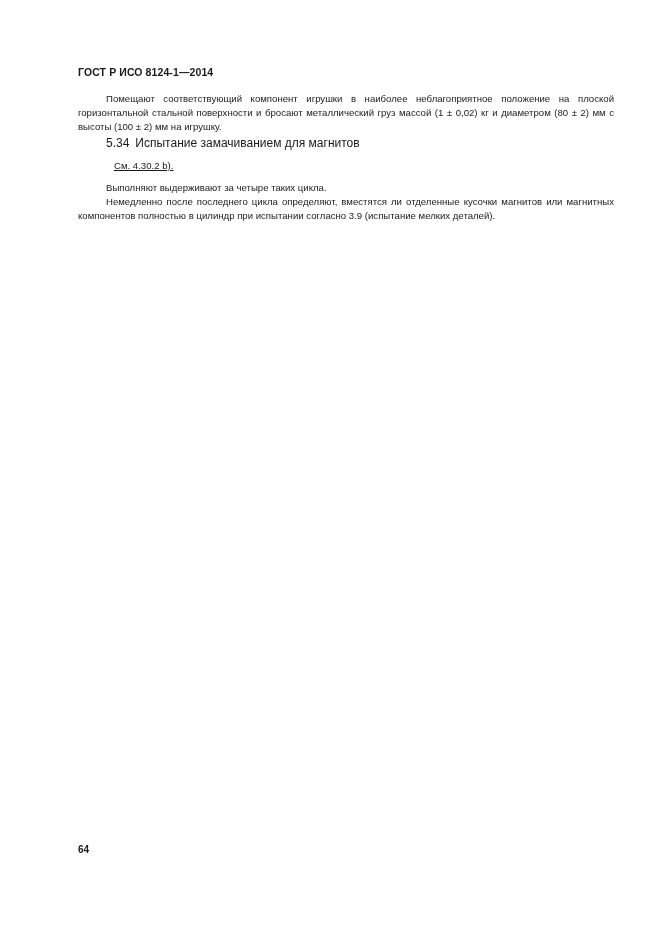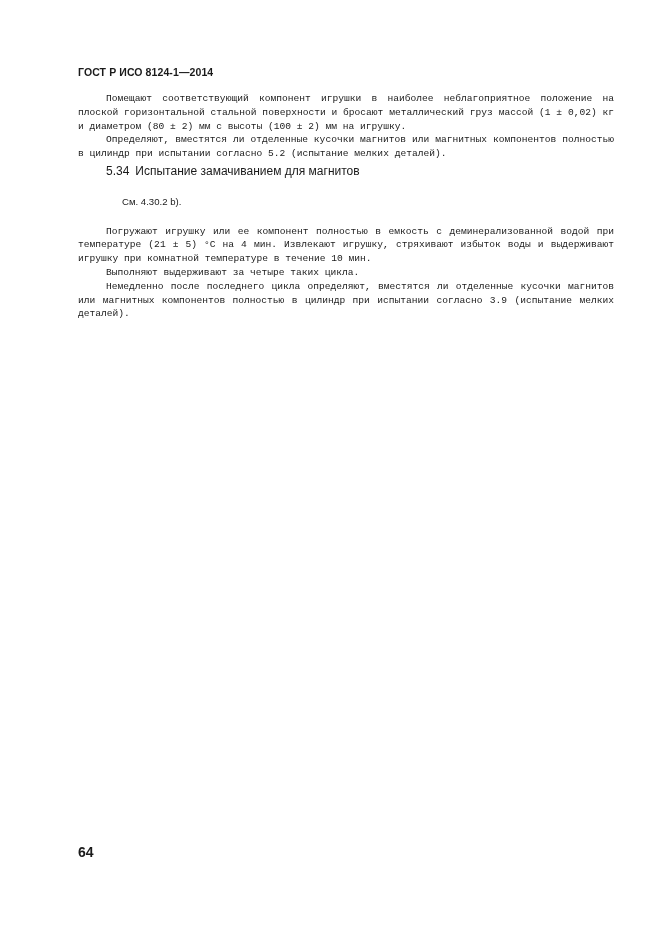--- a/index.html
+++ b/index.html
@@ -1,38 +1,36 @@
 <!DOCTYPE html>
 <html><head>
   <meta charset="utf-8">
   <style>
     html, body { margin: 0; padding: 0; background: #ffffff; }
     body { width: 661px; height: 935px; position: relative; overflow: hidden;
            font-family: "Liberation Sans", sans-serif; color: #1a1a1a; }
     .header { position: absolute; left: 78px; top: 66px; font-size: 10.5px; font-weight: bold; letter-spacing: 0.1px; }
     .body { position: absolute; left: 78px; top: 92px; width: 536px; font-size: 9.6px; line-height: 13.8px; }
-    .p { margin: 0; text-align: justify; text-indent: 28px; font-family: Liberation Mono, monospace; }
+    .p { margin: 0; text-align: justify; text-indent: 28px; }
     .heading { margin: 4px 0 4px 28px; font-weight: normal; font-size: 12px; }
     .heading .num { display: inline-block; width: 26px; }
-    .ref { margin: 16px; text-indent: 28px; }
-    .pagenum { position: absolute; left: 78px; top: 844px; font-size: 14px; font-weight: bold; }
+    .ref { margin: 8px; text-indent: 28px; text-decoration: underline; }
+    .pagenum { position: absolute; left: 78px; top: 844px; font-size: 10px; font-weight: bold; }
   </style>
 </head>
 <body>
 
 <div class="header">ГОСТ Р ИСО 8124-1—2014</div>
 
 <div class="body">
   <p class="p">Помещают соответствующий компонент игрушки в наиболее неблагоприятное положение на плоской горизонтальной стальной поверхности и бросают металлический груз массой (1 ± 0,02) кг и диаметром (80 ± 2) мм с высоты (100 ± 2) мм на игрушку.</p>
-  <p class="p">Определяют, вместятся ли отделенные кусочки магнитов или магнитных компонентов полностью в цилиндр при испытании согласно 5.2 (испытание мелких деталей).</p>
 
   <div class="heading">
     <span class="num">5.34</span>
     <span>Испытание замачиванием для магнитов</span>
   </div>
 
   <p class="ref">См. 4.30.2 b).</p>
-  <p class="p">Погружают игрушку или ее компонент полностью в емкость с деминерализованной водой при температуре (21 ± 5) °С на 4 мин. Извлекают игрушку, стряхивают избыток воды и выдерживают игрушку при комнатной температуре в течение 10 мин.</p>
   <p class="p">Выполняют выдерживают за четыре таких цикла.</p>
   <p class="p">Немедленно после последнего цикла определяют, вместятся ли отделенные кусочки магнитов или магнитных компонентов полностью в цилиндр при испытании согласно 3.9 (испытание мелких деталей).</p>
 </div>
 
 <div class="pagenum">64</div>
 
 </body></html>

